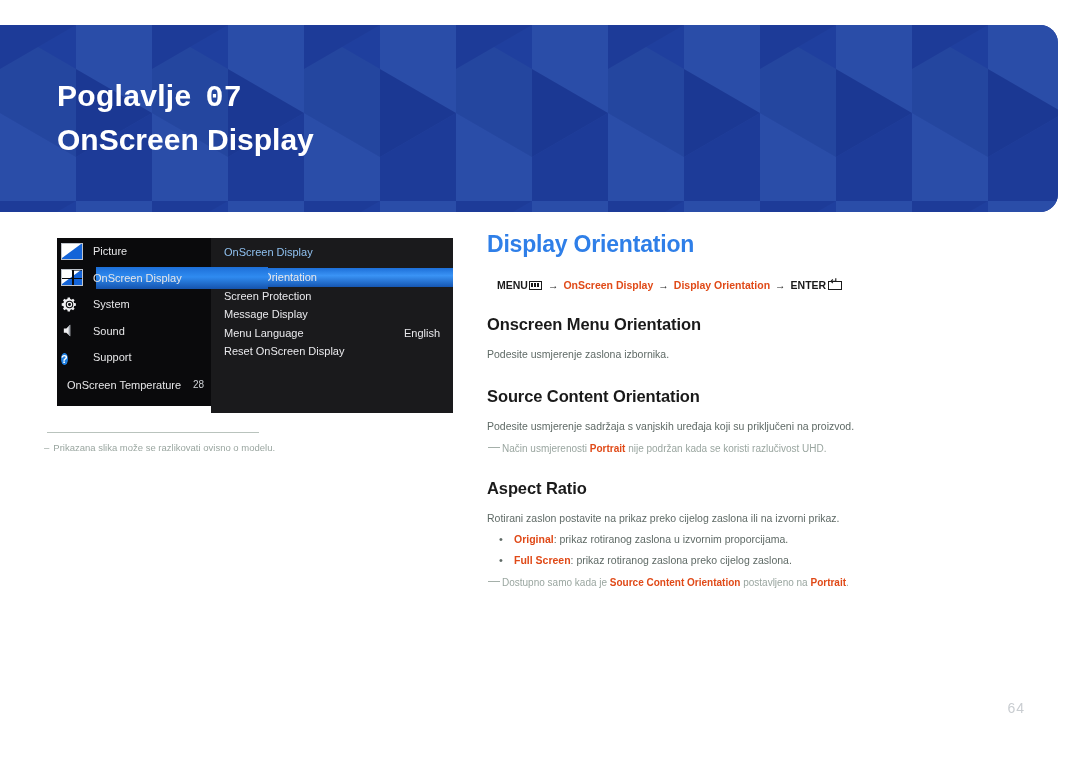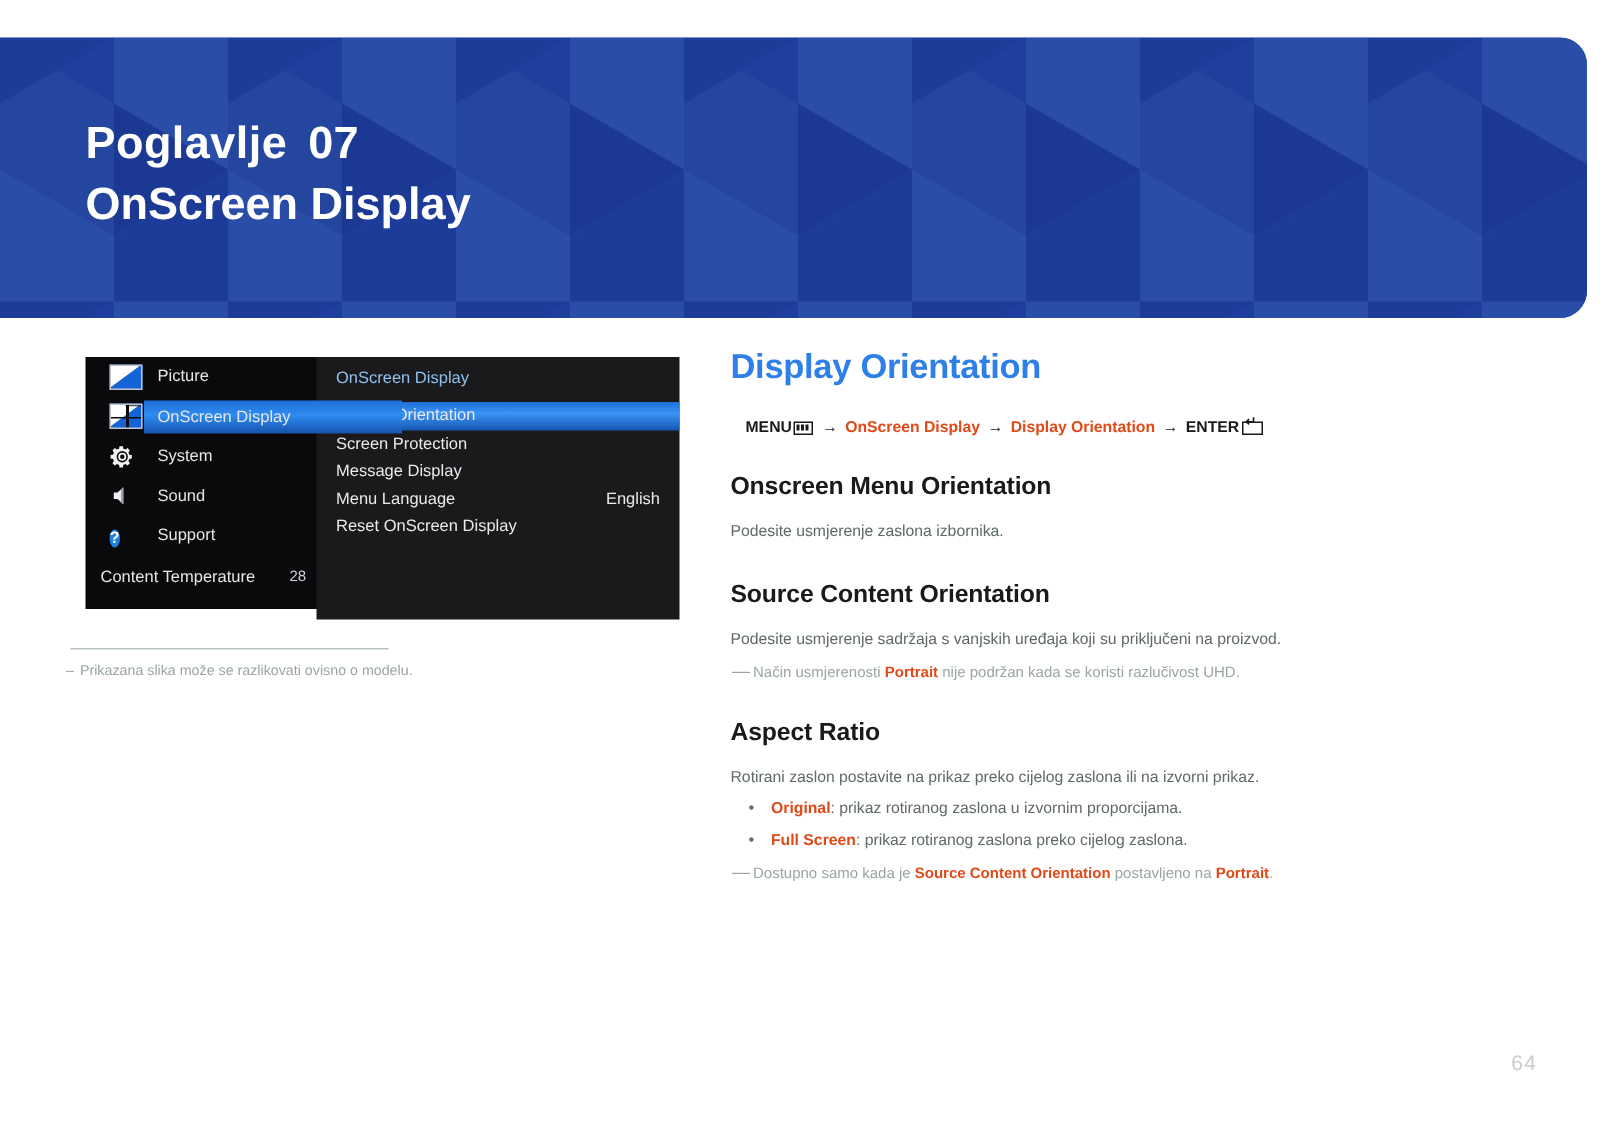--- a/index.html
+++ b/index.html
@@ -38,21 +38,21 @@
     top: 52px;
     color: #ffffff;
   }
   .chapter-line {
     font-size: 30px;
     font-weight: bold;
     letter-spacing: 0.3px;
     line-height: 1.25;
     white-space: nowrap;
   }
-  .chapter-num { margin-left: 14px; }
+  .chapter-num { margin-left: 14px; font-family: Liberation Mono, monospace; }
   .chapter-title {
     font-size: 30px;
     font-weight: bold;
     line-height: 1.3;
     margin-top: 2px;
     white-space: nowrap;
   }
 
   
   #osd-mockup {
@@ -83,21 +83,21 @@
   .osd-left-items {
     position: absolute;
     left: 0; top: 0;
     width: 211px;
     z-index: 3;
   }
   .osd-item {
     display: flex;
     align-items: center;
     height: 26.5px;
-    padding-left: 16px;
+    padding-left: 4px;
     box-sizing: border-box;
     position: relative;
   }
   .osd-item.selected::before {
     content: "";
     position: absolute;
     left: 39px;
     top: 2px;
     right: 0;
     bottom: 2px;
@@ -472,21 +472,21 @@
       </span>
       <span class="osd-label">Sound</span>
     </div>
     <div class="osd-item">
       <span class="osd-icon">
         <span class="ic-support">?</span>
       </span>
       <span class="osd-label">Support</span>
     </div>
     <div class="osd-temp">
-      <span class="osd-temp-label">Content Temperature</span>
+      <span class="osd-temp-label">OnScreen Temperature</span>
       <span class="osd-temp-value">28</span>
     </div>
   </div>
 </div>
 
 <div id="osd-footnote">
   <div class="footnote-rule"></div>
   <div class="footnote-text">
     <span class="footnote-dash">–</span><span>Prikazana slika može se razlikovati ovisno o modelu.</span>
   </div>

